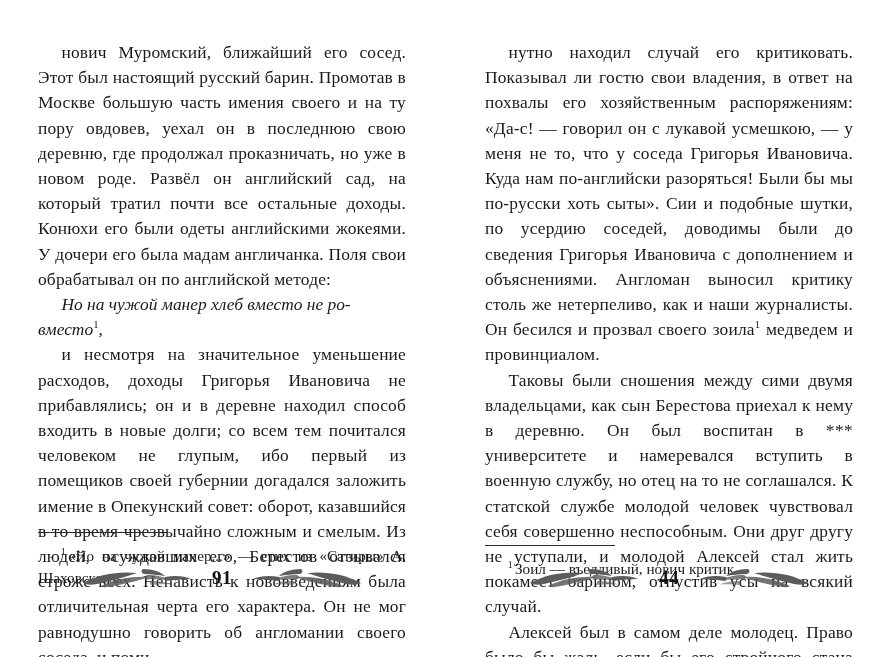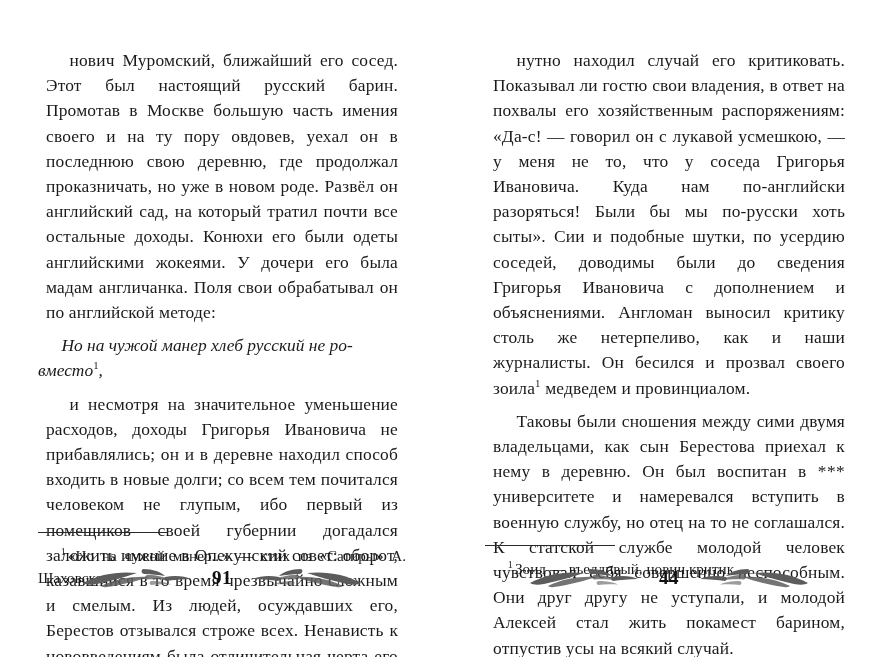--- a/index.html
+++ b/index.html
@@ -32,21 +32,21 @@
   .page-right { left: 485px; font-family: Liberation Serif, serif; }
 
   .body-text {
     position: absolute;
     top: 0;
     left: 0;
     width: 100%;
   }
 
   .para {
-    margin: 8px;
+    margin: 0;
     text-align: justify;
     text-justify: inter-word;
     font-size: 17.4px;
     line-height: 25.2px;
     letter-spacing: 0.01em;
     text-indent: 1.35em;
     hyphens: manual;
   }
 
   .verse {
@@ -124,21 +124,21 @@
 
 <div class="spread">
 
   <div class="page page-left">
 
     <div class="body-text">
 
       <p class="para">нович Муромский, ближайший его сосед. Этот был настоящий русский барин. Промотав в Москве большую часть имения своего и на ту пору овдовев, уехал он в последнюю свою деревню, где продолжал проказничать, но уже в новом роде. Развёл он английский сад, на который тратил почти все остальные доходы. Конюхи его были одеты английскими жокеями. У дочери его была мадам англичанка. Поля свои обрабатывал он по английской методе:</p>
 
       <div class="verse">
-        <span>Но на чужой манер хлеб русский не ро-</span>
+        <span>Но на чужой манер хлеб вместо не ро-</span>
         <div class="tail">
           <span>вместо</span><sup>1</sup><span>,</span>
         </div>
       </div>
 
       <p class="para">и несмотря на значительное уменьшение расходов, доходы Григорья Ивановича не прибавлялись; он и в деревне находил способ входить в новые долги; со всем тем почитался человеком не глупым, ибо первый из помещиков своей губернии догадался заложить имение в Опекунский совет: оборот, казавшийся в то время чрезвычайно сложным и смелым. Из людей, осуждавших его, Берестов отзывался строже всех. Ненависть к нововведениям была отличительная черта его характера. Он не мог равнодушно говорить об англомании своего соседа, и поми-</p>
     </div>
 
     <div class="footnote-zone fn-left">
       <hr class="fn-rule">

